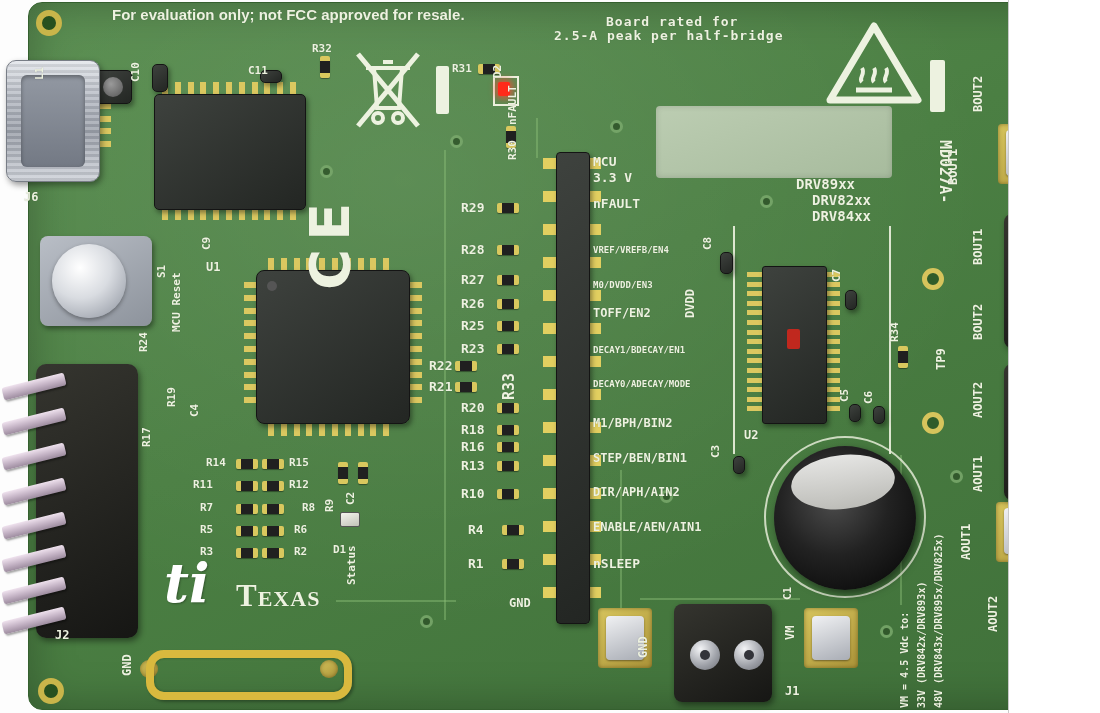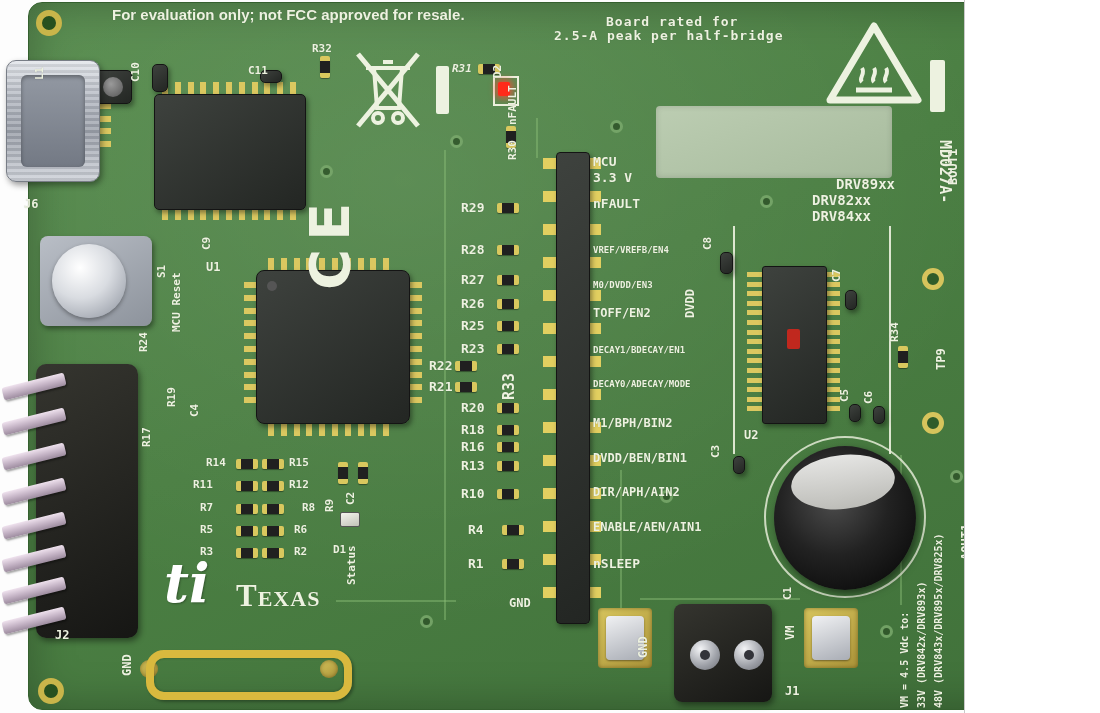--- a/index.html
+++ b/index.html
@@ -1,17 +1,17 @@
 <!DOCTYPE html>
 <html><head>
 <meta charset="utf-8">
 <style>
   html,body{margin:0;padding:0;background:#fff;}
   .stage{position:relative;width:964px;height:713px;background:#fdfdfd;overflow:hidden;
-         font-family:"DejaVu Sans Mono",monospace;outline:1px solid #c9c9c9;}
+         font-family:"DejaVu Sans Mono",monospace;outline:1px solid #c9c9c9;padding-left:44px;}
   .board{position:absolute;left:28px;top:2px;width:1070px;height:706px;border-radius:14px;
          background:radial-gradient(ellipse at 35% 25%, rgba(255,255,255,.08), rgba(0,0,0,0) 60%),
                     linear-gradient(155deg,#578c4e 0%,#4b7f43 45%,#40713a 100%);
          border:1px solid #35602f;box-shadow:inset 0 0 45px rgba(0,0,0,.28);z-index:0;}
   .trace{position:absolute;background:rgba(140,190,120,.45);z-index:2;}
   .via{position:absolute;width:7px;height:7px;border-radius:50%;border:3px solid #7aa96c;background:#2f5429;opacity:.85;z-index:3;}
   .lbl{position:absolute;color:#edf2e0;font-weight:700;font-size:13px;line-height:1;white-space:pre;z-index:40;
        text-shadow:0 0 1px rgba(0,0,0,.25);}
   .sans{font-family:"Liberation Sans",sans-serif;}
   .serif{font-family:"Liberation Serif",serif;font-variant:small-caps;font-weight:700;}
@@ -119,21 +119,21 @@
     <path d="M32 72 h36" stroke="#edf2e0" stroke-width="5"></path>
     <path d="M38 64 c-4 -4 4 -8 0 -14 M50 64 c-4 -4 4 -8 0 -14 M62 64 c-4 -4 4 -8 0 -14" fill="none" stroke="#edf2e0" stroke-width="4"></path>
   </svg>
   <div class="bar" style="left:930px;top:60px;width:15px;height:52px;"></div>
   <div class="label-area"></div>
 
   <div class="usb">
     <div class="usb-slot"></div>
   </div>
   <div class="pins-v" style="left:97px;top:90px;height:62px;"></div>
-  <div class="lbl s12" style="left:24px;top:198px;text-align:center;">J6</div>
+  <div class="lbl s12" style="left:24px;top:191px;text-align:center;">J6</div>
 
   <div class="chip" style="left:94px;top:70px;width:36px;height:32px;">
     <div class="l1-core"></div>
   </div>
   <div class="lbl v s11" style="left:45px;top:69px;">L1</div>
   <div class="chip" style="left:152px;top:64px;width:14px;height:26px;"></div>
   <div class="lbl v s11" style="left:141px;top:71px;">C10</div>
   <div class="chip" style="left:260px;top:70px;width:20px;height:11px;"></div>
   <div class="lbl s11" style="left:248px;top:65px;">C11</div>
   <div class="res vrt" style="left:320px;top:56px;"></div>
@@ -200,21 +200,21 @@
   <div class="j2pin" style="left:2px;top:552px;"></div>
   <div class="j2pin" style="left:2px;top:584px;"></div>
   <div class="j2pin" style="left:2px;top:614px;"></div>
   <div class="lbl s12" style="left:55px;top:629px;">J2</div>
 
   <div class="led-box" style="left:493px;top:76px;width:22px;height:26px;"></div>
   <div class="led-red" style="left:498px;top:82px;width:12px;height:14px;"></div>
   <div class="lbl v s11" style="left:503px;top:67px;">D2</div>
   <div class="lbl v s11" style="left:518px;top:114px;">nFAULT</div>
   <div class="res" style="left:478px;top:64px;"></div>
-  <div class="lbl s11" style="left:452px;top:63px;font-style:italic;">R31</div>
+  <div class="lbl s11" style="left:452px;top:63px;">R31</div>
   <div class="res vrt" style="left:506px;top:126px;"></div>
   <div class="lbl v s11" style="left:518px;top:149px;">R30</div>
 
   <div class="hdr-pins" style="left:543px;top:158px;height:458px;"></div>
   <div class="hdr-pins" style="left:588px;top:158px;height:458px;"></div>
   <div class="chip" style="left:556px;top:152px;width:32px;height:470px;border-radius:4px;"></div>
   <div class="lbl v" style="left:517px;top:385px;font-size:15px;">R33</div>
 
   <div class="res" style="left:497px;top:203px;"></div>
   <div class="res" style="left:497px;top:245px;"></div>
@@ -250,27 +250,27 @@
 
   <div class="lbl s13" style="left:593px;top:155px;">MCU</div>
   <div class="lbl s13" style="left:593px;top:171px;">3.3 V</div>
   <div class="lbl s13" style="left:593px;top:197px;">nFAULT</div>
   <div class="lbl s9" style="left:593px;top:246px;">VREF/VREFB/EN4</div>
   <div class="lbl s9" style="left:593px;top:281px;">M0/DVDD/EN3</div>
   <div class="lbl s12" style="left:593px;top:307px;">TOFF/EN2</div>
   <div class="lbl s9" style="left:593px;top:346px;">DECAY1/BDECAY/EN1</div>
   <div class="lbl s9" style="left:593px;top:380px;">DECAY0/ADECAY/MODE</div>
   <div class="lbl s12" style="left:593px;top:417px;">M1/BPH/BIN2</div>
-  <div class="lbl s12" style="left:593px;top:452px;">DVDD/BEN/BIN1</div>
+  <div class="lbl s12" style="left:593px;top:452px;">STEP/BEN/BIN1</div>
   <div class="lbl s12" style="left:593px;top:486px;">DIR/APH/AIN2</div>
   <div class="lbl s12" style="left:593px;top:521px;">ENABLE/AEN/AIN1</div>
   <div class="lbl s13" style="left:593px;top:557px;">nSLEEP</div>
   <div class="lbl s12" style="left:509px;top:597px;">GND</div>
 
-  <div class="lbl s14" style="left:836px;top:177px;">DRV89xx</div>
+  <div class="lbl s14" style="left:796px;top:177px;">DRV89xx</div>
   <div class="lbl s14" style="left:812px;top:193px;">DRV82xx</div>
   <div class="lbl s14" style="left:812px;top:209px;">DRV84xx</div>
   <div class="lbl vd s15" style="left:952px;top:140px;">MD027A-</div>
 
   <div class="silk-line" style="left:733px;top:226px;width:2px;height:228px;"></div>
   <div class="silk-line" style="left:889px;top:226px;width:2px;height:228px;"></div>
   <div class="u2pins" style="left:747px;top:272px;height:144px;"></div>
   <div class="u2pins" style="left:824px;top:272px;height:144px;"></div>
   <div class="chip" style="left:762px;top:266px;width:63px;height:156px;border-radius:3px;">
     <div style="position:absolute;left:24px;top:62px;width:13px;height:20px;background:#c0281e;border-radius:2px;"></div>

